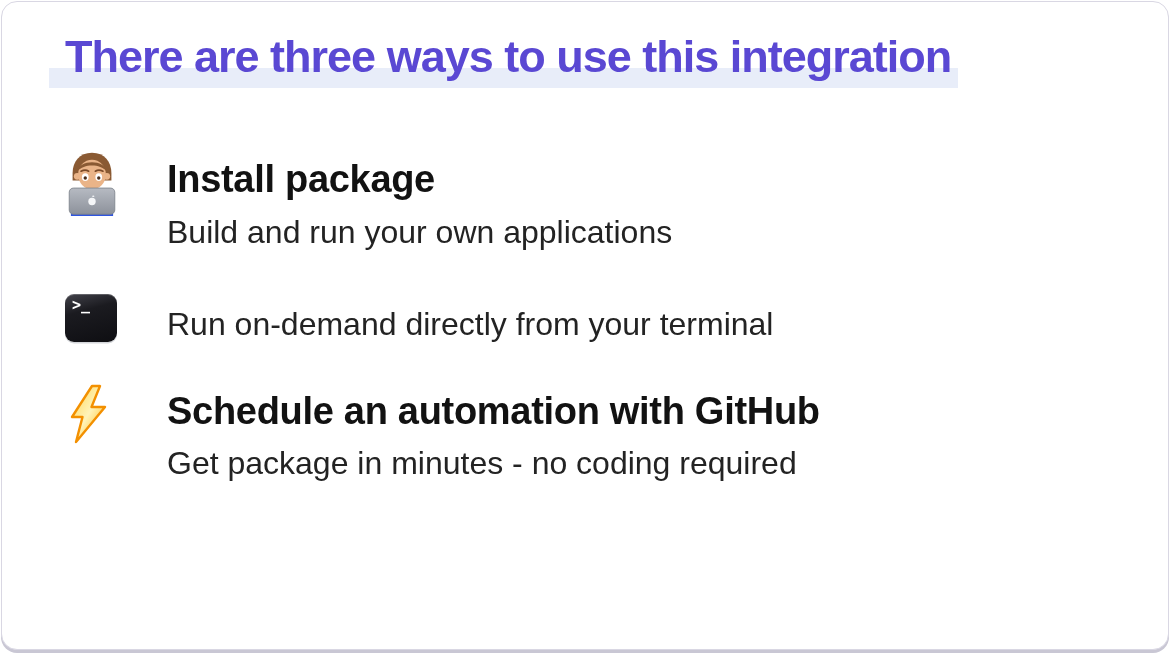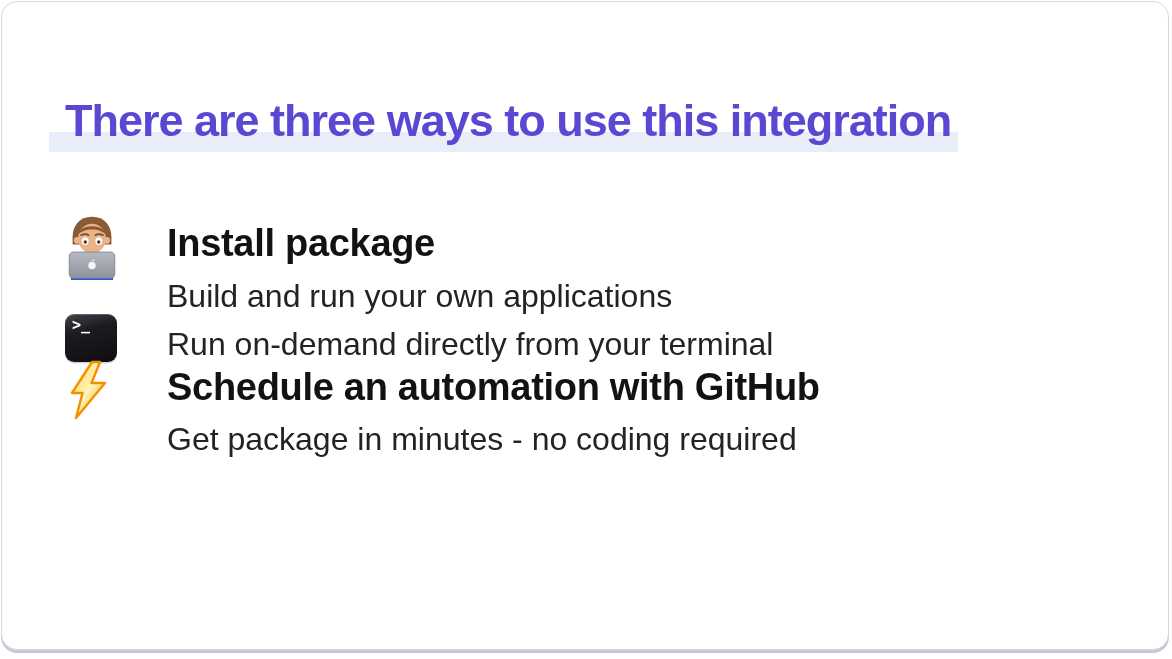--- a/index.html
+++ b/index.html
@@ -16,40 +16,40 @@
   }
   .slide{
     position:absolute;left:1px;top:1px;width:1168px;height:649px;
     background:#ffffff;
     border:1px solid #d9d7e3;
     border-radius:16px;
     box-shadow:0 3px 0 0 #c9c7d4;
     overflow:hidden;
   }
   .heading{
-    margin:96px 0 0 63px;
+    margin:32px 0 0 63px;
     font-size:45px;
     font-weight:800;
     letter-spacing:-1px;
     line-height:1;
     color:var(--accent);
     position:relative;
     display:inline-block;
     white-space:nowrap;
   }
   .heading .hl{
     position:absolute;
     left:-16px;right:-7px;top:34px;height:20px;
     background:var(--hl);
   }
   .heading .heading-text{position:relative;}
 
   .items{
     margin:77px 0 0 63px;
-    display:flex;flex-direction:column;
+    display:flex;flex-direction:column;gap:44px;
   }
   .item{display:flex;align-items:flex-start;}
   .icon-cell{
     width:102px;flex:none;
     display:flex;justify-content:flex-start;
   }
   .text-cell{flex:1;min-width:0;}
   .item-title{
     font-size:38px;font-weight:700;color:#121212;
     line-height:1.25;letter-spacing:-0.3px;

